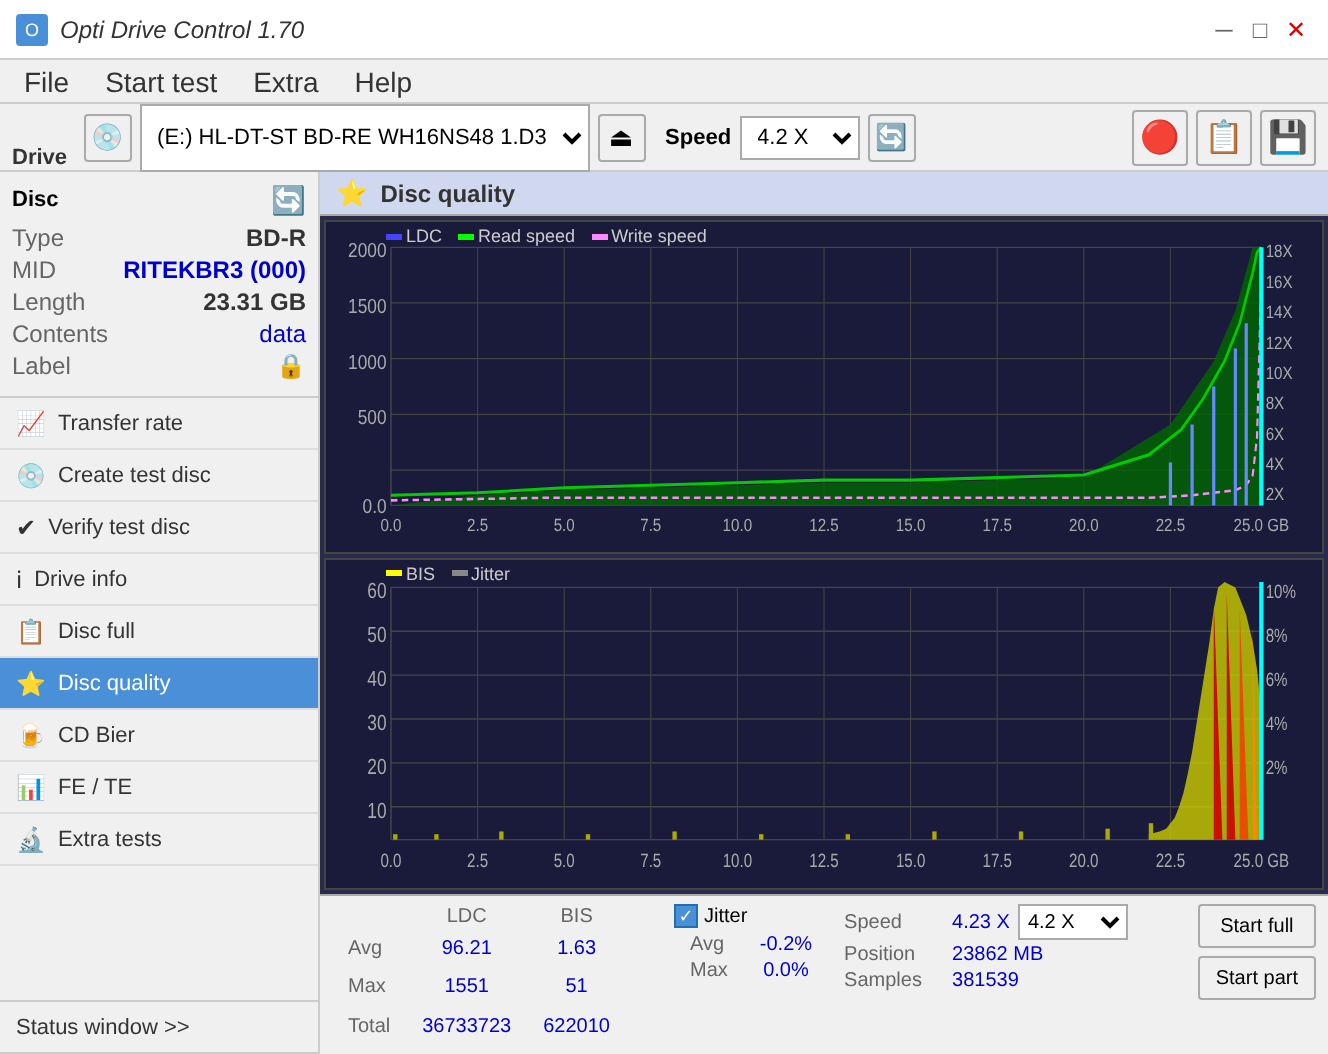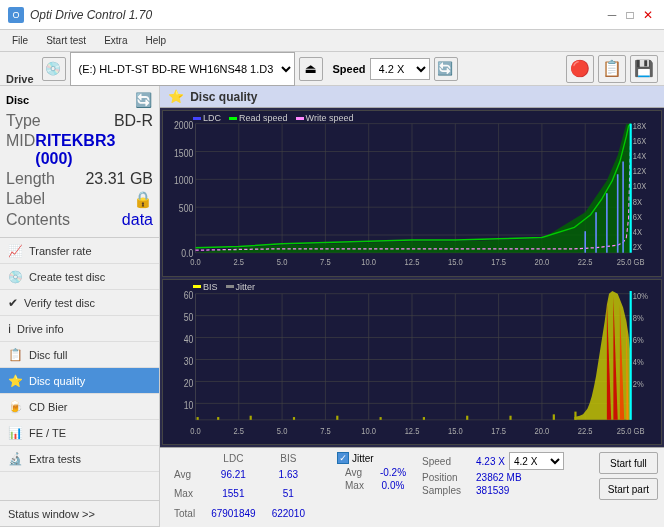--- a/index.html
+++ b/index.html
@@ -28,21 +28,21 @@
       background: #f0f0f0;
       display: flex;
       align-items: center;
       padding: 0 4px;
       border-bottom: 1px solid #ccc;
       gap: 2px;
     }
     .menu-item {
       padding: 2px 8px;
       cursor: pointer;
-      font-size: 10px;
+      font-size: 14px;
       color: #333;
       border-radius: 2px;
     }
 
     
     .toolbar {
       height: 34px;
       background: #f0f0f0;
       border-bottom: 1px solid #ccc;
       display: flex;
@@ -108,24 +108,24 @@
       border-bottom: 1px solid #ccc;
     }
     .disc-header {
       display: flex;
       align-items: center;
       justify-content: space-between;
       margin-bottom: 4px;
     }
     .disc-title { font-weight: bold; font-size: 11px; }
     .disc-refresh { cursor: pointer; color: #4a90d9; font-size: 14px; }
-    .disc-row { display: flex; justify-content: space-between; margin-bottom: 2px; font-size: 16px; }
+    .disc-row { display: flex; justify-content: space-between; margin-bottom: 2px; font-size: 12px; }
     .disc-key { color: #666; }
     .disc-val { color: #0000cc; font-weight: bold; }
-    .disc-val-dark { color: #333; font-weight: normal; }
+    .disc-val-dark { color: #333; font-weight: bold; }
     .disc-val-data { color: #0000cc; }
 
     .sidebar-nav { flex: 1; display: flex; flex-direction: column; }
     .nav-item {
       height: 26px;
       display: flex;
       align-items: center;
       padding: 0 8px;
       cursor: pointer;
       font-size: 11px;
@@ -345,26 +345,26 @@
       </div>
       <div class="disc-row">
         <span class="disc-key">MID</span>
         <span class="disc-val">RITEKBR3 (000)</span>
       </div>
       <div class="disc-row">
         <span class="disc-key">Length</span>
         <span class="disc-val-dark">23.31 GB</span>
       </div>
       <div class="disc-row">
+        <span class="disc-key">Contents</span>
+        <span class="disc-val-data">data</span>
+      </div>
+      <div class="disc-row">
         <span class="disc-key">Label</span>
         <span>🔒</span>
-      </div>
-      <div class="disc-row">
-        <span class="disc-key">Contents</span>
-        <span class="disc-val-data">data</span>
       </div>
     </div>
 
     <div class="sidebar-nav">
       <div class="nav-item">
         <span class="nav-icon">📈</span>
         <span>Transfer rate</span>
       </div>
       <div class="nav-item">
         <span class="nav-icon">💿</span>
@@ -592,21 +592,21 @@
             <td class="stats-val-blue">96.21</td>
             <td class="stats-val-blue">1.63</td>
           </tr>
           <tr>
             <td class="stats-row-label">Max</td>
             <td class="stats-val-blue">1551</td>
             <td class="stats-val-blue">51</td>
           </tr>
           <tr>
             <td class="stats-row-label">Total</td>
-            <td class="stats-val-blue">67901849</td>
+            <td class="stats-val-blue">36733723</td>
             <td class="stats-val-blue">622010</td>
           </tr>
         </tbody>
       </table>
 
       <div class="jitter-section">
         <div class="jitter-check">
           <div class="checkbox-blue">✓</div>
           <span>Jitter</span>
         </div>

